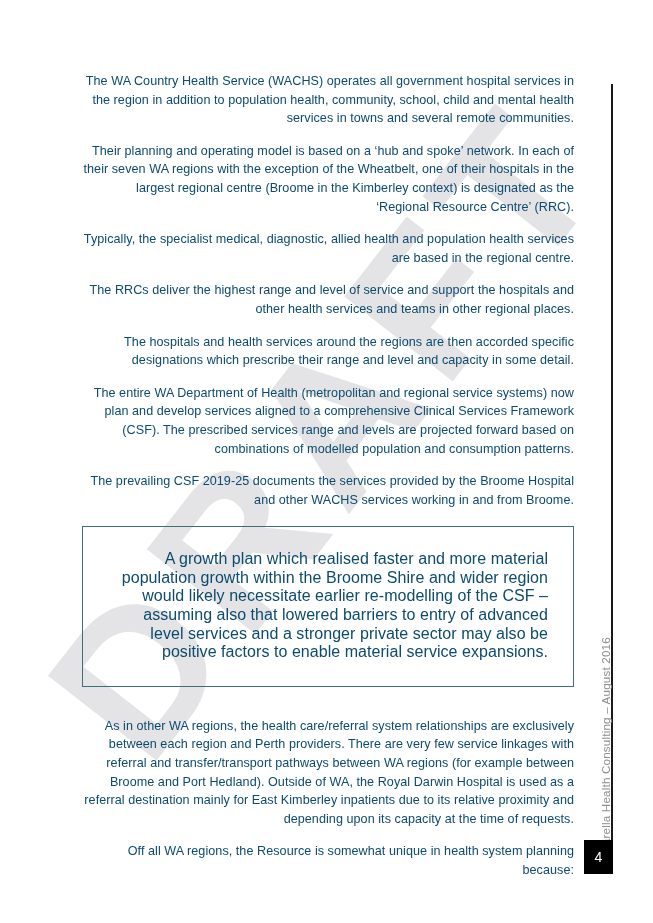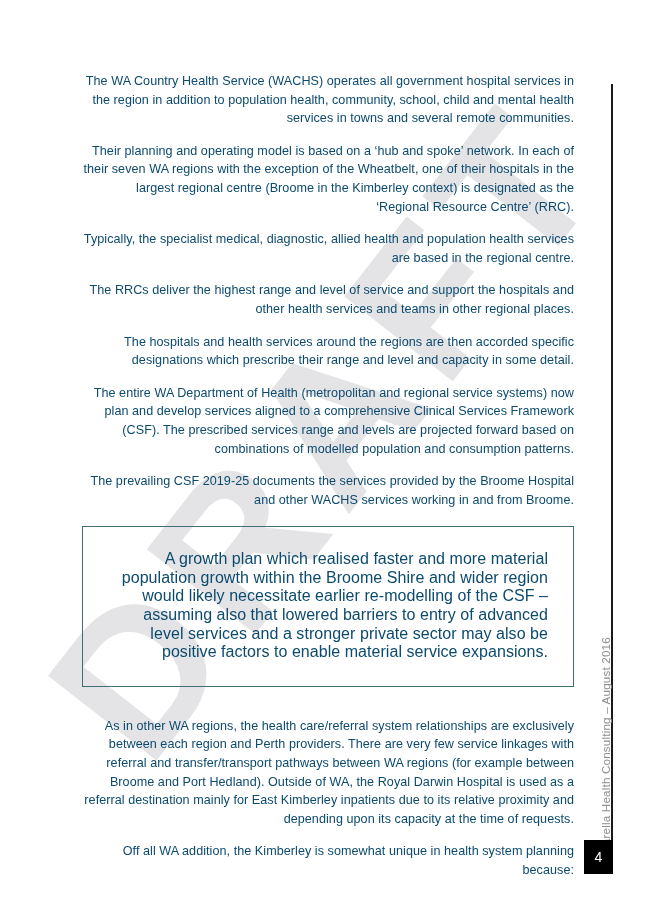--- a/index.html
+++ b/index.html
@@ -131,21 +131,21 @@
     <p class="para">The RRCs deliver the highest range and level of service and support the hospitals and other health services and teams in other regional places.</p>
     <p class="para">The hospitals and health services around the regions are then accorded specific designations which prescribe their range and level and capacity in some detail.</p>
     <p class="para">The entire WA Department of Health (metropolitan and regional service systems) now plan and develop services aligned to a comprehensive Clinical Services Framework (CSF). The prescribed services range and levels are projected forward based on combinations of modelled population and consumption patterns.</p>
     <p class="para">The prevailing CSF 2019-25 documents the services provided by the Broome Hospital and other WACHS services working in and from Broome.</p>
 
     <div class="callout">
       <p class="para">A growth plan which realised faster and more material population growth within the Broome Shire and wider region would likely necessitate earlier re-modelling of the CSF – assuming also that lowered barriers to entry of advanced level services and a stronger private sector may also be positive factors to enable material service expansions.</p>
     </div>
 
     <p class="para">As in other WA regions, the health care/referral system relationships are exclusively between each region and Perth providers. There are very few service linkages with referral and transfer/transport pathways between WA regions (for example between Broome and Port Hedland). Outside of WA, the Royal Darwin Hospital is used as a referral destination mainly for East Kimberley inpatients due to its relative proximity and depending upon its capacity at the time of requests.</p>
-    <p class="para">Off all WA addition, the Kimberley is somewhat unique in health system planning because:</p>
+    <p class="para">Off all WA regions, the Resource is somewhat unique in health system planning because:</p>
 
   </div>
 
   <div class="vrule"></div>
 
   <div class="sidebar-text">Marella Health Consulting – August 2016</div>
 
   <div class="page-number-box">
     <span class="page-number">4</span>
   </div>

